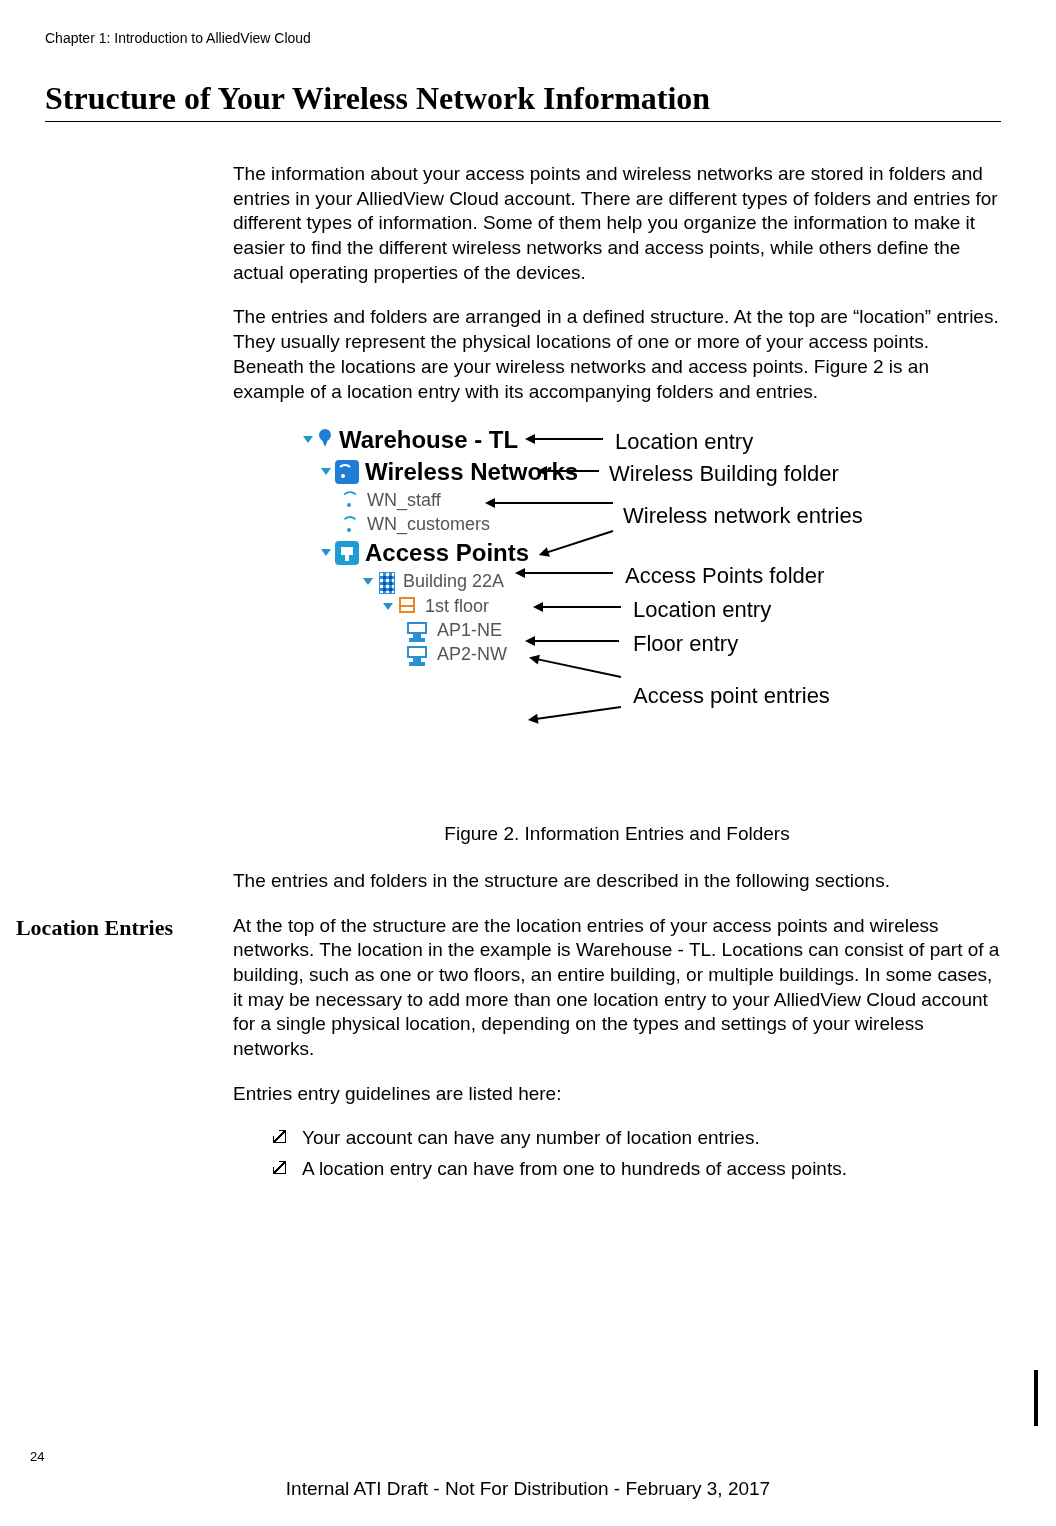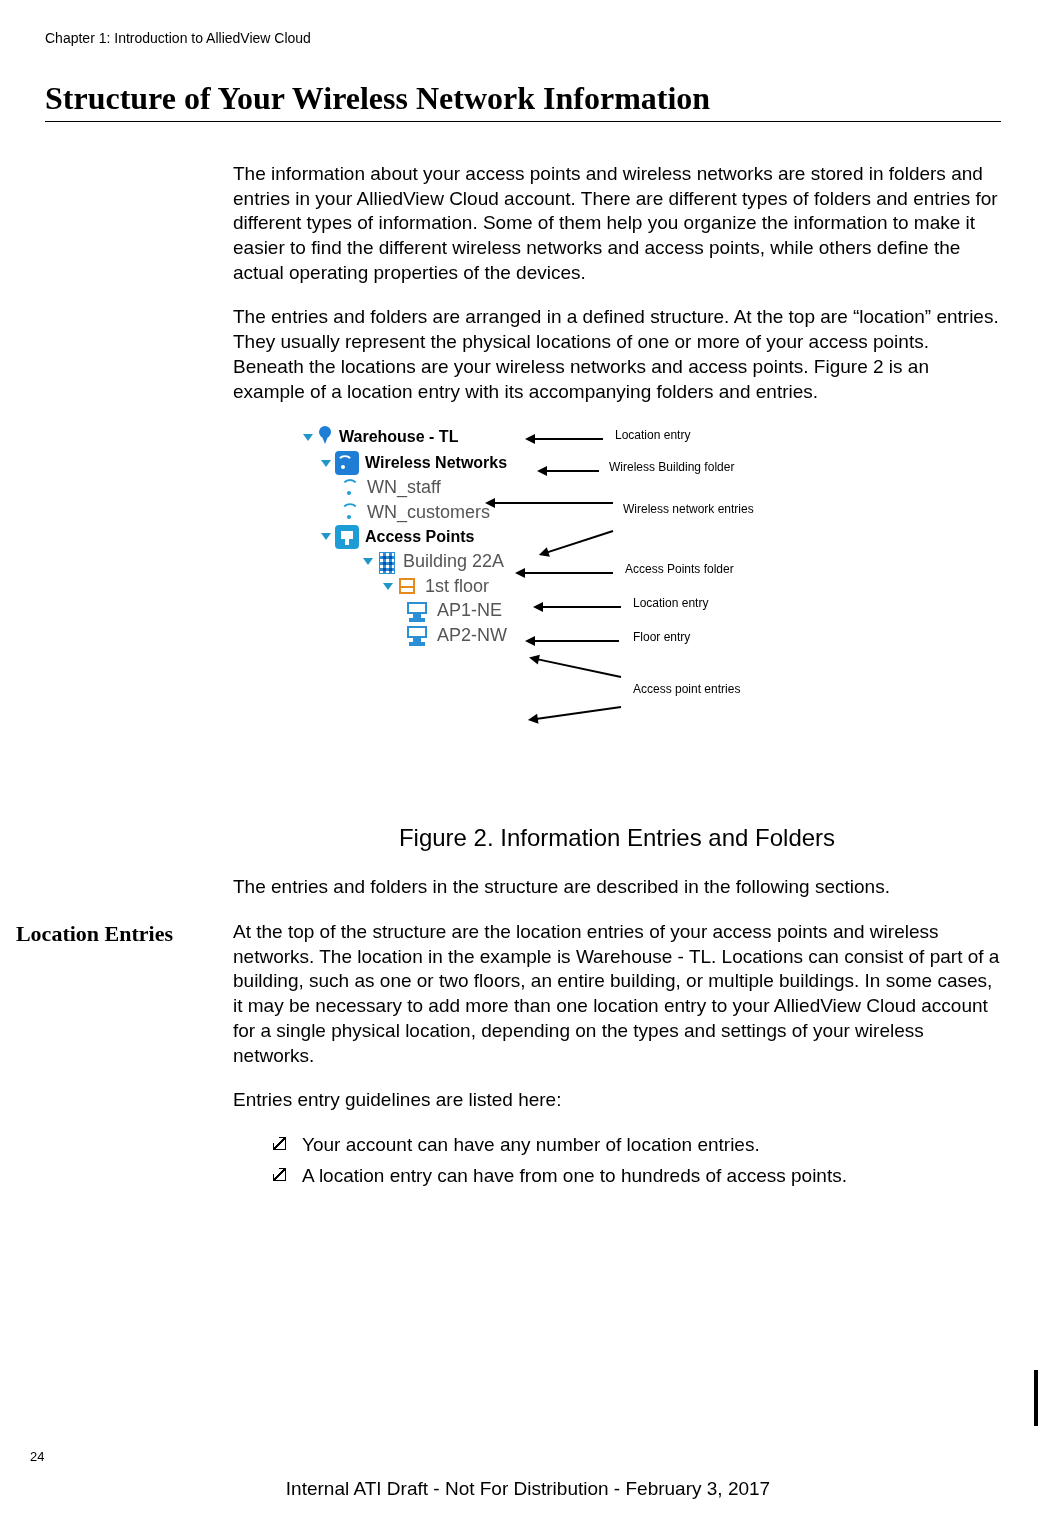--- a/index.html
+++ b/index.html
@@ -47,21 +47,21 @@
     margin-bottom: 18px;
   }
   .tree { position: absolute; left: 0; top: 0; font-size: 0; }
   .tree-row {
     display: flex;
     align-items: center;
     font-family: Arial, sans-serif;
     color: #444;
     margin-bottom: 1px;
   }
-  .tree-row.bold-label .label-text { font-weight: bold; color: #000; font-size: 16px; }
+  .tree-row.bold-label .label-text { font-weight: bold; color: #000; font-size: 24px; }
   .tree-row .label-text { font-size: 18px; color: #555; margin-left: 4px; }
   .indent-1 { padding-left: 18px; }
   .indent-2 { padding-left: 36px; }
   .indent-3 { padding-left: 60px; }
   .indent-4 { padding-left: 80px; }
   .indent-5 { padding-left: 102px; }
   .disclosure {
     width: 0; height: 0;
     border-left: 5px solid transparent;
     border-right: 5px solid transparent;
@@ -148,27 +148,27 @@
   }
   .arrow-line::before {
     content:""; position:absolute; left:-8px; top:-4px;
     width:0; height:0;
     border-top:5px solid transparent;
     border-bottom:5px solid transparent;
     border-right:10px solid #000;
   }
   .callout {
     position:absolute;
-    font-size:12px;
+    font-size:22px;
     color:#000;
     white-space: nowrap;
   }
   .figure-caption {
     text-align: center;
-    font-size: 24px;
+    font-size: 19px;
     margin-top: 10px;
     margin-bottom: 22px;
   }
   .guide-item {
     display:flex;
     align-items:flex-start;
     margin-left:40px;
     margin-bottom:6px;
     font-size:19px;
   }

